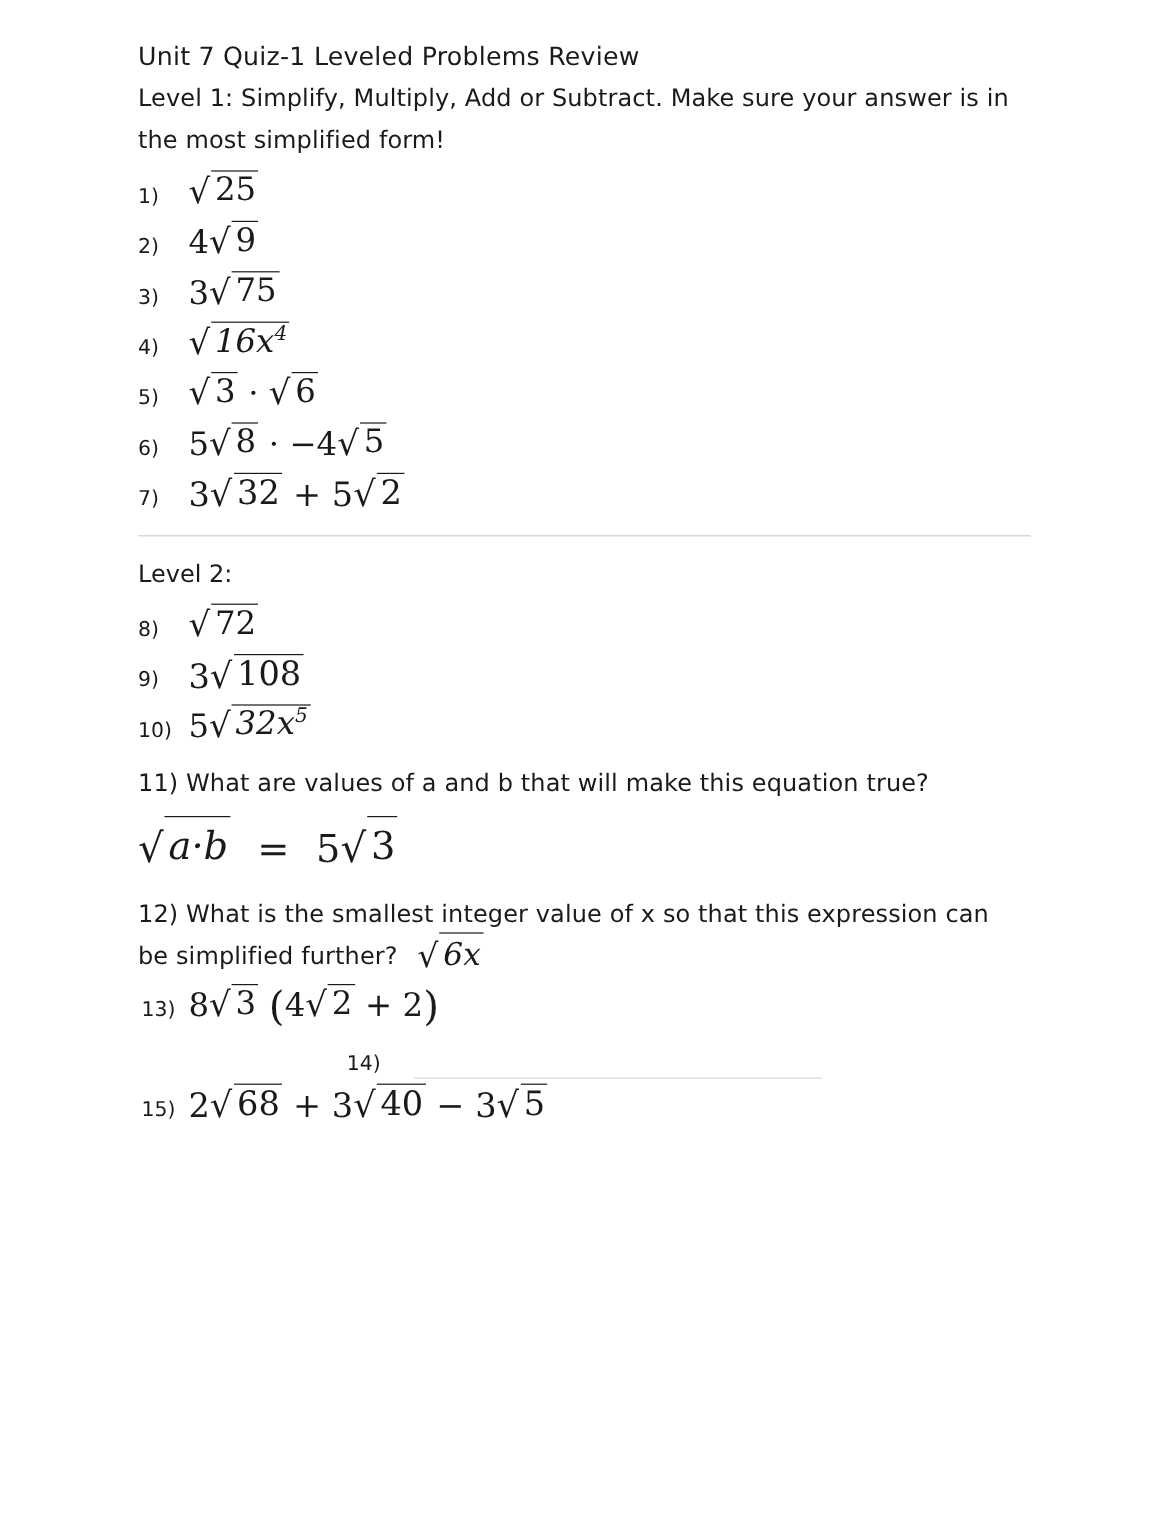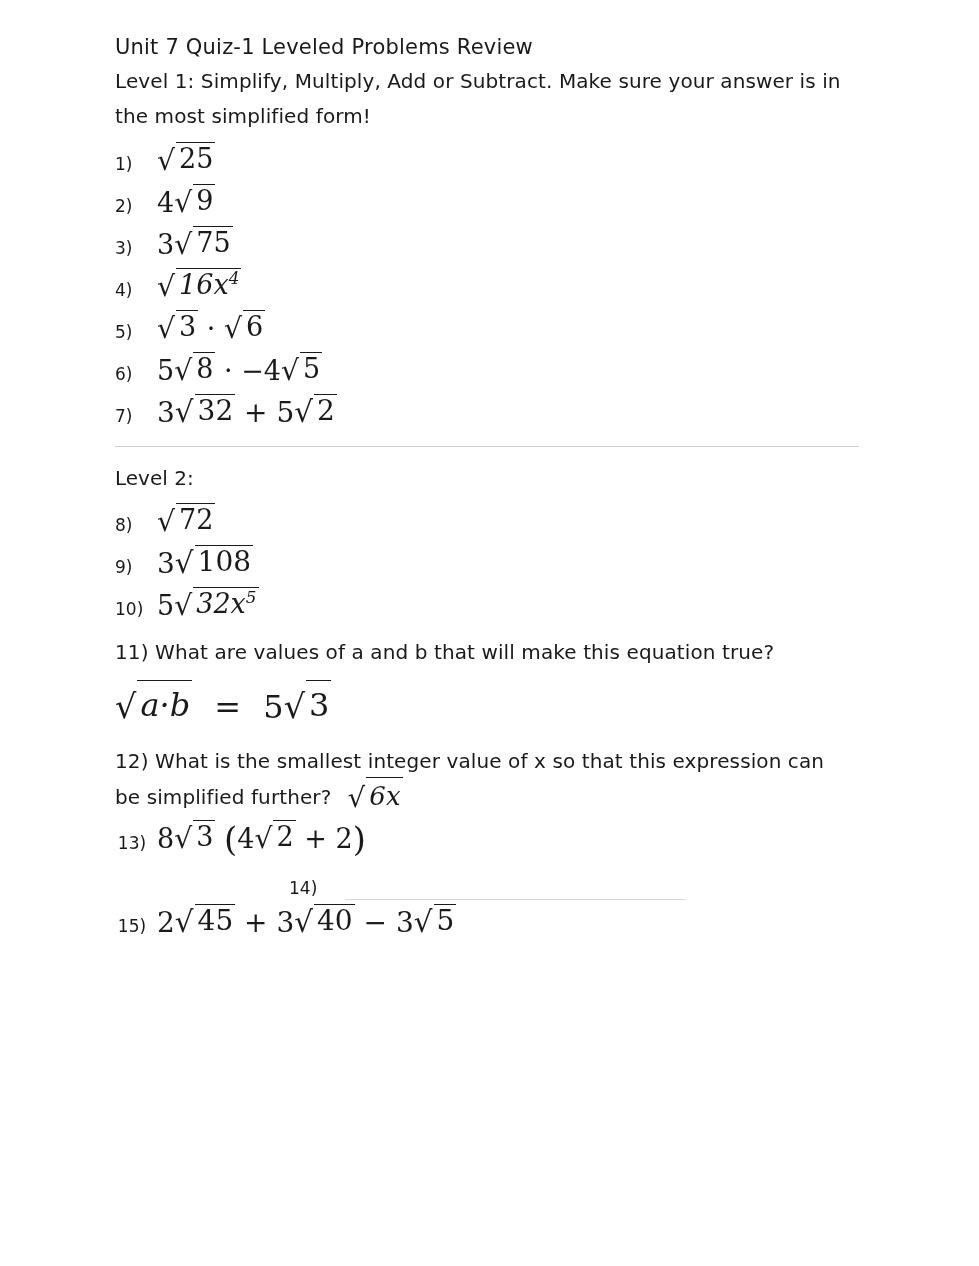--- a/index.html
+++ b/index.html
@@ -247,21 +247,21 @@
   </div>
 
   <div class="blank-row">
     <span class="prob-num">14)</span>
     <span class="blank-line"></span>
   </div>
 
   <div class="prob mt-small">
     <span class="prob-num">15)</span>
     <span class="prob-math big">
-      <span>2</span><span class="rad"><span class="sign">√</span><span class="bar">45</span></span>
+      <span>2</span><span class="rad"><span class="sign">√</span><span class="bar">68</span></span>
       <span>+</span>
       <span>3</span><span class="rad"><span class="sign">√</span><span class="bar">40</span></span>
       <span>−</span>
       <span>3</span><span class="rad"><span class="sign">√</span><span class="bar">5</span></span>
     </span>
   </div>
 
 </div>
 
 </body></html>

